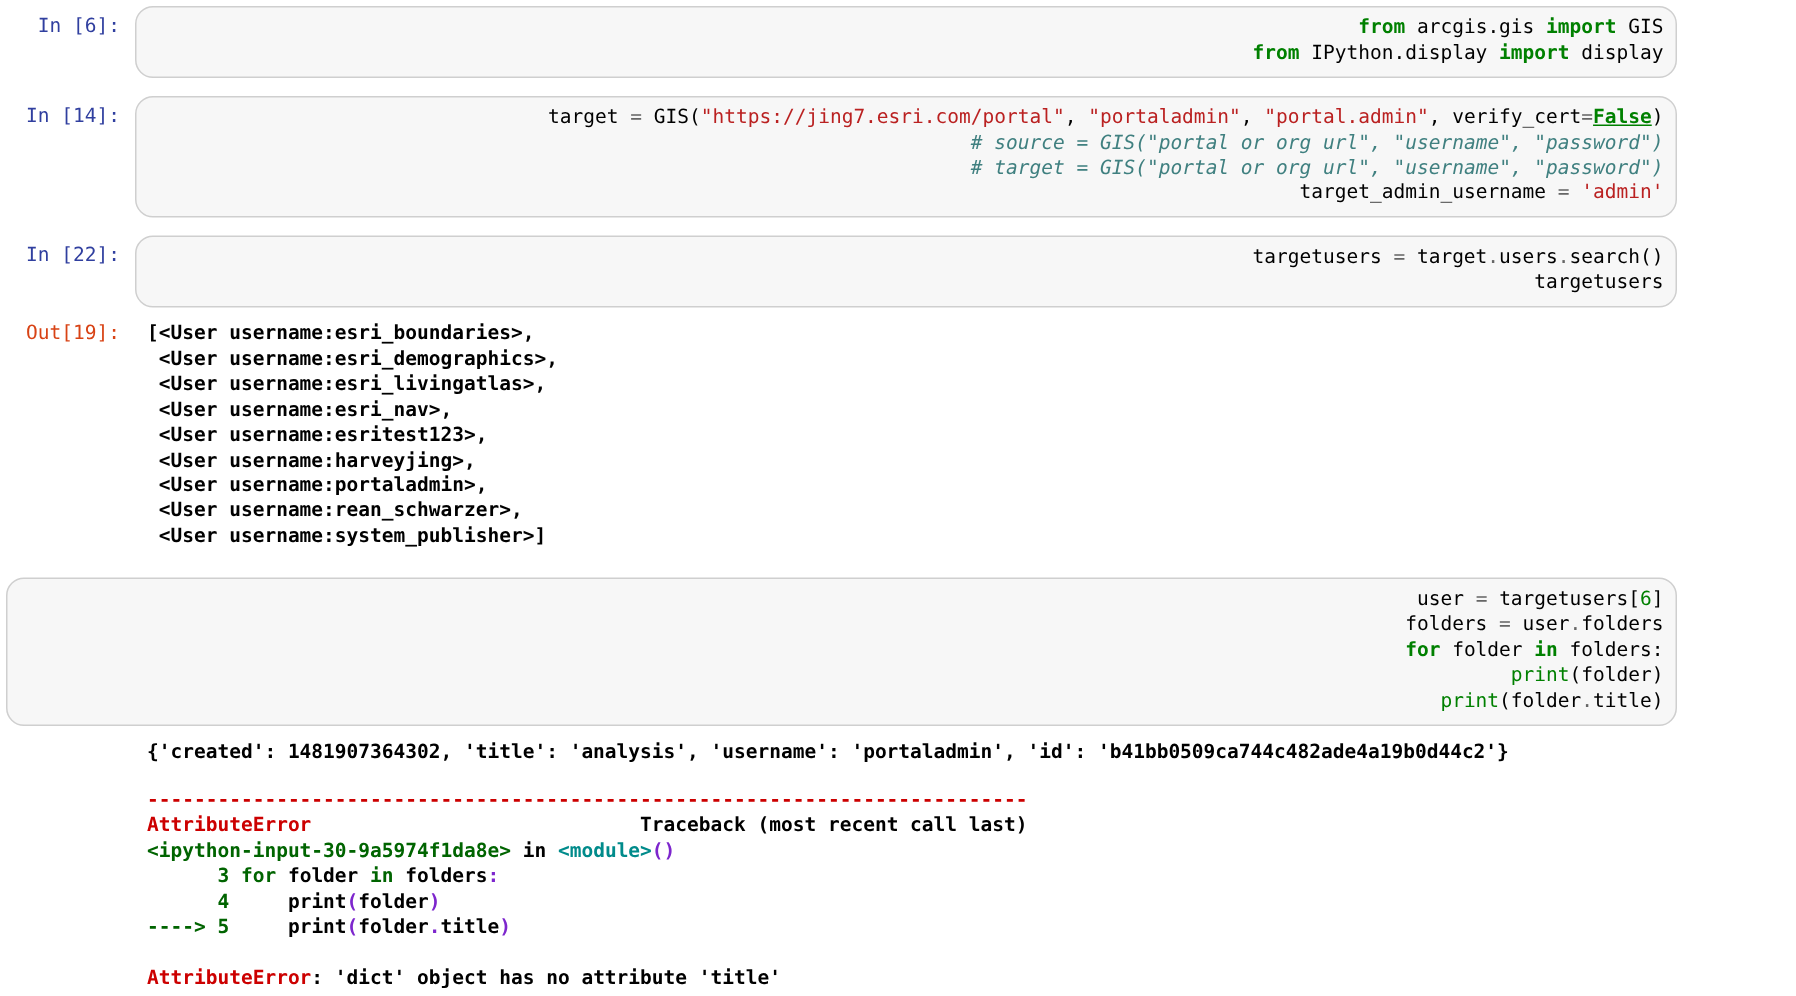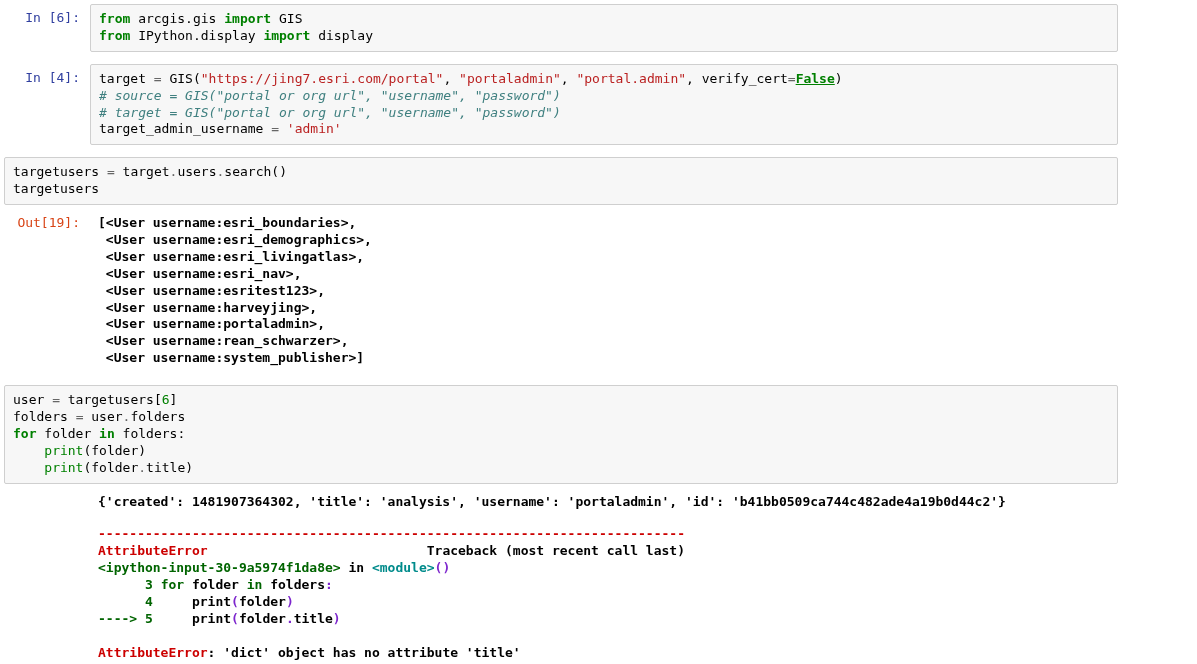--- a/index.html
+++ b/index.html
@@ -3,21 +3,21 @@
 <meta charset="utf-8">
 <style>
 * { margin:0; padding:0; box-sizing:border-box; }
 body { background:#fff; font-family:sans-serif; width:1197px; height:664px; position:relative; }
 .page-outer { background:#737373; width:1049px; height:664px; position:relative; }
 .notebook-panel { background:#fff; position:absolute; left:0; top:0; width:1122px; height:664px; padding:4px 4px 4px 4px; }
 .cell { display:flex; margin-bottom:4px; }
 .prompt { flex:0 0 86px; text-align:right; padding:6px 10px 6px 0; font-family:"DejaVu Sans Mono","Menlo","Consolas",monospace; font-size:13px; line-height:1.3; white-space:nowrap; }
 .prompt-input { color:#303F9F; }
 .prompt-output { color:#D84315; }
-.input-area { flex:1; border:1px solid #cfcfcf; border-radius:2px; background:#f7f7f7; padding:6px 8px; }
+.input-area { flex:1; border:1px solid #cfcfcf; border-radius:12px; background:#f7f7f7; padding:6px 8px;text-align:right; }
 .output-area { flex:1; padding:6px 8px; }
 pre.code, pre.output { font-family:"DejaVu Sans Mono","Menlo","Consolas",monospace; font-size:13px; line-height:1.30; white-space:pre; color:#000; }
 pre.output { color:#000;font-weight:bold; }
 .kw { color:#008000; font-weight:bold; }
 .nb { color:#008000; }
 .s  { color:#BA2121; }
 .cm { color:#408080; font-style:italic; }
 .bl { color:#008000; font-weight:bold;text-decoration:underline; }
 .op { color:#666; }
 .tb-red { color:#c00; }
@@ -36,32 +36,33 @@
     <div class="prompt prompt-input">In [6]:</div>
     <div class="input-area">
       <pre class="code"><span class="kw">from</span> arcgis.gis <span class="kw">import</span> GIS
 <span class="kw">from</span> IPython.display <span class="kw">import</span> display</pre>
     </div>
   </div>
 
   <div class="cell-gap"></div>
 
   <div class="cell">
-    <div class="prompt prompt-input">In [4]:</div>
+    <div class="prompt prompt-input">In [14]:</div>
     <div class="input-area">
       <pre class="code">target <span class="op">=</span> GIS(<span class="s">"https://jing7.esri.com/portal"</span>, <span class="s">"portaladmin"</span>, <span class="s">"portal.admin"</span>, verify_cert<span class="op">=</span><span class="bl">False</span>)
 <span class="cm"># source = GIS("portal or org url", "username", "password")</span>
 <span class="cm"># target = GIS("portal or org url", "username", "password")</span>
 target_admin_username <span class="op">=</span> <span class="s">'admin'</span></pre>
     </div>
   </div>
 
   <div class="cell-gap"></div>
 
   <div class="cell">
+    <div class="prompt prompt-input">In [22]:</div>
     <div class="input-area">
       <pre class="code">targetusers <span class="op">=</span> target<span class="op">.</span>users<span class="op">.</span>search()
 targetusers</pre>
     </div>
   </div>
 
   <div class="cell">
     <div class="prompt prompt-output">Out[19]:</div>
     <div class="output-area">
       <pre class="output">[&lt;User username:esri_boundaries&gt;,

